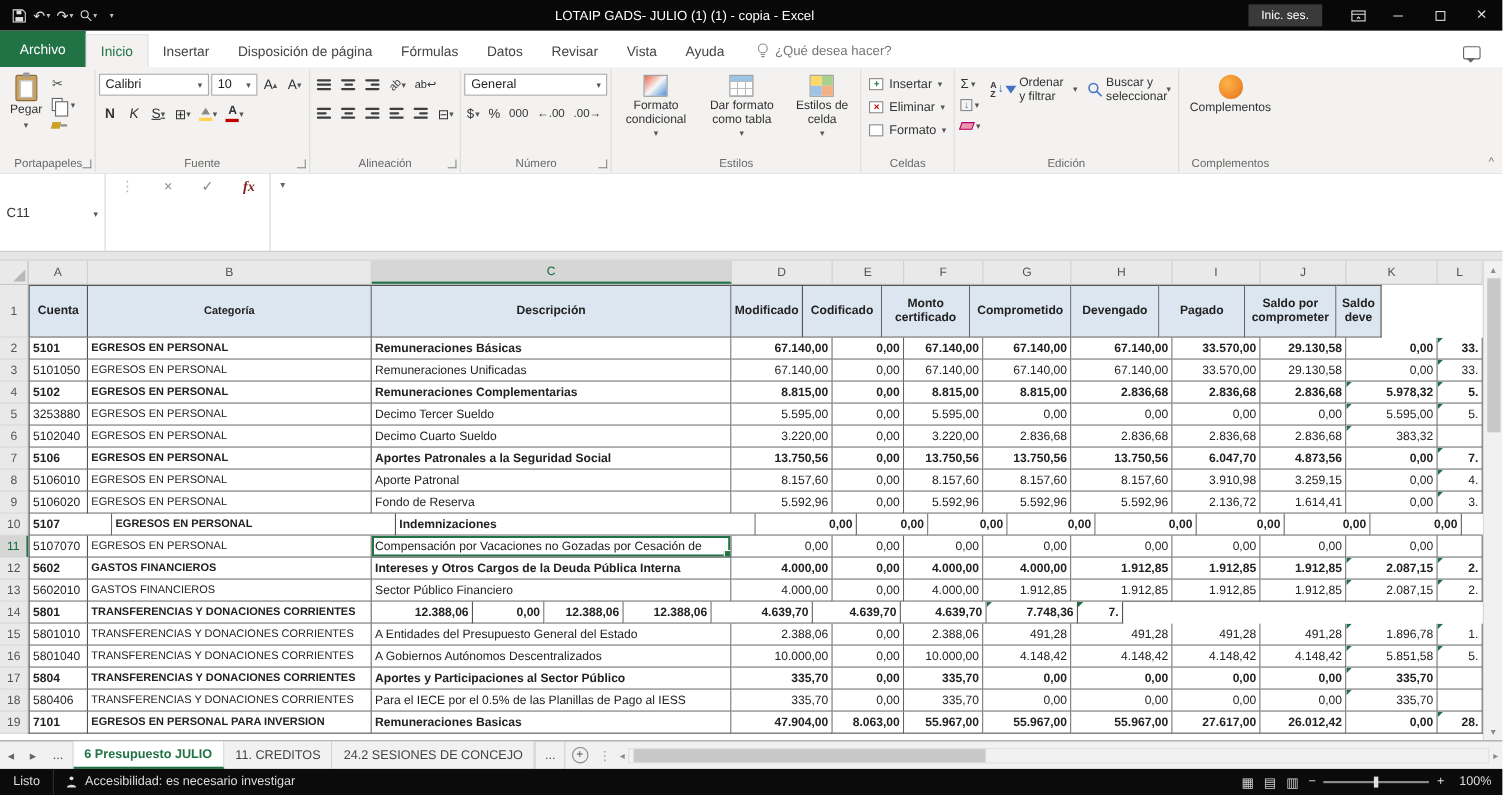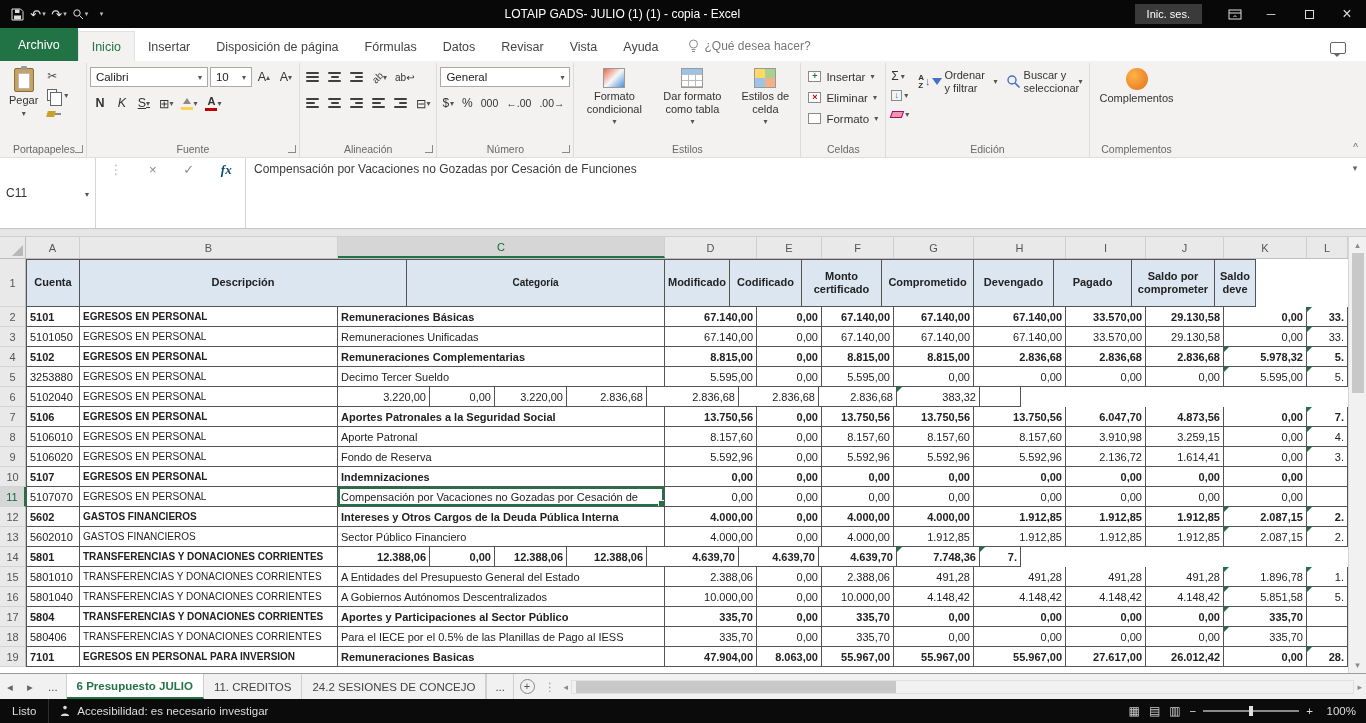--- a/index.html
+++ b/index.html
@@ -81,21 +81,21 @@
 .funnel{width:0;height:0;border-left:5px solid transparent;border-right:5px solid transparent;border-top:7px solid #4472c4;display:inline-block}
 .ic-addin{width:22px;height:22px;border-radius:50%;background:radial-gradient(circle at 35% 35%,#ffb347,#e2711d)}
 .rib-collapse{position:absolute;right:8px;bottom:4px;color:#666;font-size:10px;cursor:pointer}
 
 
 .fbar{flex:0 0 72px;background:#fff;border-top:1px solid #e1dfdd;border-bottom:1px solid #c8c6c4;display:flex}
 .namebox{width:96px;border-right:1px solid #d6d6d6;padding:3px 6px;font-size:12px;color:#333;display:flex;align-items:center;cursor:text}
 .namebox .dd{margin-left:auto;margin-top:3px}
 .fxcol{width:150px;border-right:1px solid #d6d6d6;display:flex;align-items:flex-start;padding-top:4px;justify-content:space-around;color:#8a8a8a;font-size:13px}
 .fxcol .vdots{color:#b5b5b5}
-.fxcol .fxit{font-style:italic;font-family:"Liberation Serif",serif;font-weight:bold;color:#0c4a6e;cursor:pointer}
+.fxcol .fxit{font-style:italic;font-family:"Liberation Serif",serif;font-weight:bold;color:#7f1d1d;cursor:pointer}
 .fxcol span{cursor:pointer}
 .fcontent{flex:1;padding:4px 8px;font-size:12px;color:#3b3b3b;cursor:text}
 .fexpand{width:22px;color:#666;display:flex;justify-content:center;padding-top:5px;font-size:9px;cursor:pointer}
 .strip{flex:0 0 8px;background:#e6e6e6;border-bottom:1px solid #d0cece}
 
 
 .gridwrap{flex:1;display:flex;overflow:hidden}
 .sheet{flex:1;overflow:hidden;background:#fff}
 .colhead{display:flex;height:22px;background:#e9e9e9;border-bottom:1px solid #bfbfbf;font-size:11px;color:#555}
 .corner{width:26px;border-right:1px solid #bfbfbf;position:relative;background:#e9e9e9;cursor:pointer}
@@ -244,21 +244,21 @@
       </div>
       <div class="rg-label">
           <span>Portapapeles</span>
           <span class="launcher"></span>
         </div>
     </div>
 
     <div class="rgroup">
       <div class="rg-body" style="flex-direction:column;align-items:stretch">
         <div class="fg-row">
-          <div class="selbox" style="width:118px">
+          <div class="selbox" style="width:100px">
               <span>Calibri</span>
               <span class="dd">▾</span>
             </div>
           <div class="selbox" style="width:42px">
               <span>10</span>
               <span class="dd">▾</span>
             </div>
           <div class="fbtn">
               <span>A</span>
               <span class="dd">▴</span>
@@ -530,21 +530,20 @@
     <div class="namebox">
         <span>C11</span>
         <span class="dd">▾</span>
       </div>
     <div class="fxcol">
       <span class="vdots">⋮</span>
       <span>×</span>
       <span>✓</span>
       <span class="fxit">fx</span>
     </div>
-    <div class="fcontent">Compensación por Vacaciones no Gozadas por Cesación de Funciones</div>
     <div class="fexpand">▾</div>
   </div>
 
   <div class="strip"></div>
 
   <div class="gridwrap">
     <div class="sheet">
       <div class="colhead" id="col-letters">
         <div class="corner"></div>
       <div class="colh" style="width: 54px;">A</div>
@@ -557,22 +556,22 @@
           <div class="colh" style="width: 92px;">H</div>
           <div class="colh" style="width: 80px;">I</div>
           <div class="colh" style="width: 78px;">J</div>
           <div class="colh" style="width: 83px;">K</div>
           <div class="colh" style="width: 41px;">L</div>
         </div>
       <div id="rows">
           <div class="grow hrow">
             <div class="rnum">1</div>
             <div class="cell c0" style="width: 54px;">Cuenta</div>
+            <div class="cell c1" style="width: 258px;">Categoría</div>
             <div class="cell c2" style="width: 327px;">Descripción</div>
-            <div class="cell c1" style="width: 258px;">Categoría</div>
             <div class="cell c4" style="width: 65px;">Modificado</div>
             <div class="cell c5" style="width: 72px;">Codificado</div>
             <div class="cell c6" style="width: 80px;">Monto certificado</div>
             <div class="cell c7" style="width: 92px;">Comprometido</div>
             <div class="cell c8" style="width: 80px;">Devengado</div>
             <div class="cell c9" style="width: 78px;">Pagado</div>
             <div class="cell c10" style="width: 83px;">Saldo por comprometer</div>
             <div class="cell c11" style="width: 41px;">Saldo deve</div>
           </div>
           <div class="grow brow">
@@ -632,20 +631,21 @@
             <div class="cell c7 num" style="width: 92px;">0,00</div>
             <div class="cell c8 num" style="width: 80px;">0,00</div>
             <div class="cell c9 num" style="width: 78px;">0,00</div>
             <div class="cell c10 num tri" style="width: 83px;">5.595,00</div>
             <div class="cell c11 num tri" style="width: 41px;">5.</div>
           </div>
           <div class="grow">
             <div class="rnum">6</div>
             <div class="cell c0" style="width: 54px;">5102040</div>
             <div class="cell c1" style="width: 258px;">EGRESOS EN PERSONAL</div>
+            <div class="cell c2" style="width: 327px;">Decimo Cuarto Sueldo</div>
             <div class="cell c3 num" style="width: 92px;">3.220,00</div>
             <div class="cell c4 num" style="width: 65px;">0,00</div>
             <div class="cell c5 num" style="width: 72px;">3.220,00</div>
             <div class="cell c6 num" style="width: 80px;">2.836,68</div>
             <div class="cell c7 num" style="width: 92px;">2.836,68</div>
             <div class="cell c8 num" style="width: 80px;">2.836,68</div>
             <div class="cell c9 num" style="width: 78px;">2.836,68</div>
             <div class="cell c10 num tri" style="width: 83px;">383,32</div>
             <div class="cell c11 num" style="width: 41px;"></div>
           </div>
@@ -689,21 +689,21 @@
             <div class="cell c5 num" style="width: 72px;">5.592,96</div>
             <div class="cell c6 num" style="width: 80px;">5.592,96</div>
             <div class="cell c7 num" style="width: 92px;">5.592,96</div>
             <div class="cell c8 num" style="width: 80px;">2.136,72</div>
             <div class="cell c9 num" style="width: 78px;">1.614,41</div>
             <div class="cell c10 num" style="width: 83px;">0,00</div>
             <div class="cell c11 num tri" style="width: 41px;">3.</div>
           </div>
           <div class="grow brow">
             <div class="rnum">10</div>
-            <div class="cell c0" style="width: 54px;">5107</div>
+            <div class="cell c0" style="width: 76px;">5107</div>
             <div class="cell c1" style="width: 258px;">EGRESOS EN PERSONAL</div>
             <div class="cell c2" style="width: 327px;">Indemnizaciones</div>
             <div class="cell c3 num" style="width: 92px;">0,00</div>
             <div class="cell c4 num" style="width: 65px;">0,00</div>
             <div class="cell c5 num" style="width: 72px;">0,00</div>
             <div class="cell c6 num" style="width: 80px;">0,00</div>
             <div class="cell c7 num" style="width: 92px;">0,00</div>
             <div class="cell c8 num" style="width: 80px;">0,00</div>
             <div class="cell c9 num" style="width: 78px;">0,00</div>
             <div class="cell c10 num" style="width: 83px;">0,00</div>

